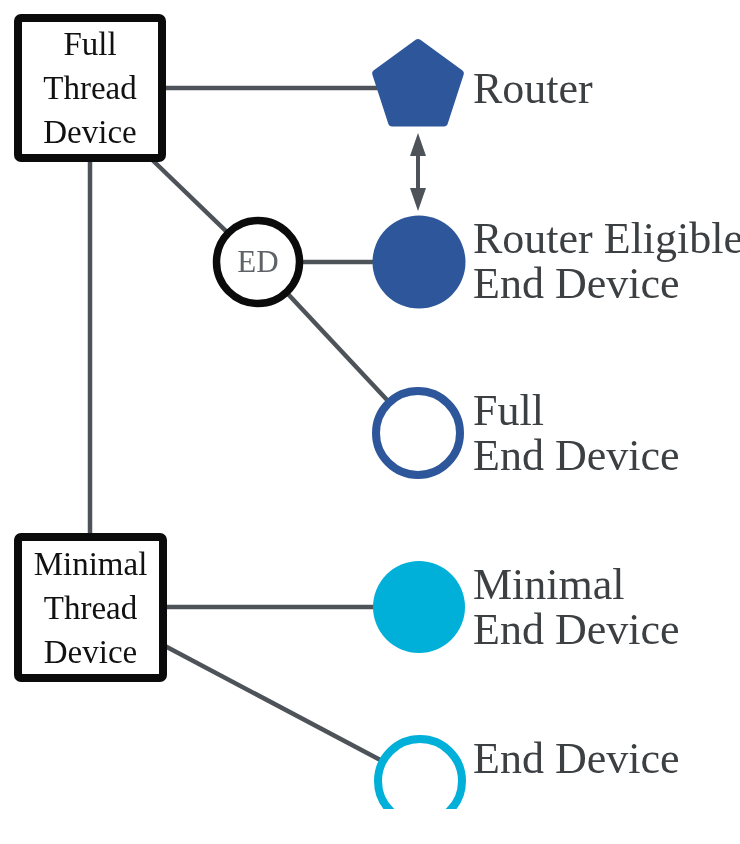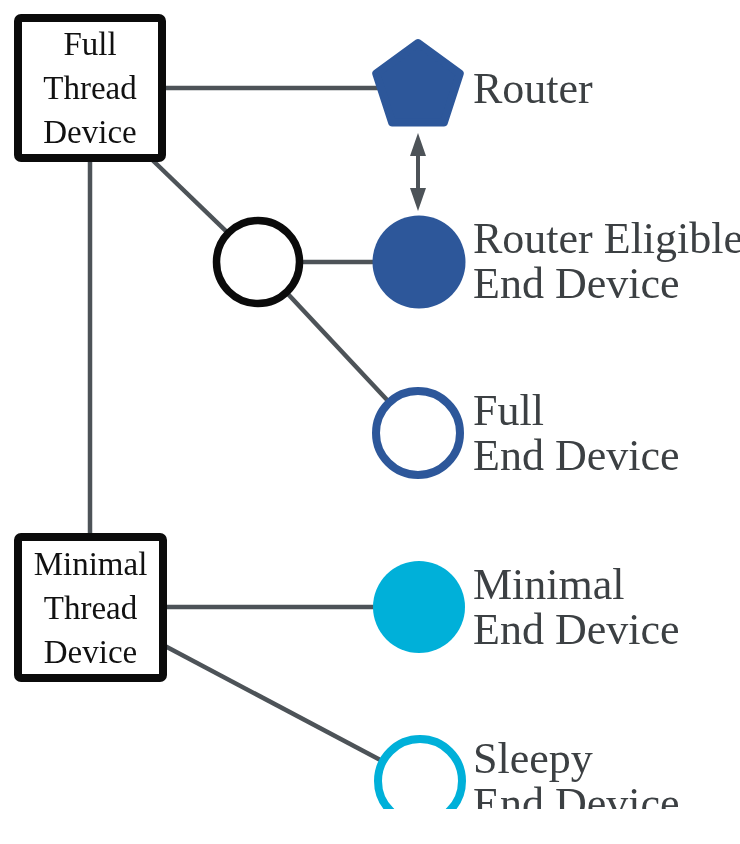--- a/index.html
+++ b/index.html
@@ -128,20 +128,21 @@
     <div>Thread</div>
     <div>Device</div>
   </div>
 
   <div class="device-box mtd">
     <div>Minimal</div>
     <div>Thread</div>
     <div>Device</div>
   </div>
 
+  <div class="ed-badge">ED</div>
 
   <div class="node-label router">
     <div>Router</div>
   </div>
 
   <div class="node-label reed">
     <div>Router Eligible</div>
     <div>End Device</div>
   </div>
 
@@ -149,17 +150,16 @@
     <div>Full</div>
     <div>End Device</div>
   </div>
 
   <div class="node-label med">
     <div>Minimal</div>
     <div>End Device</div>
   </div>
 
   <div class="node-label sed">
-    <div>Sleepy</div>
     <div>End Device</div>
   </div>
 
 </div>
 
 </body></html>

